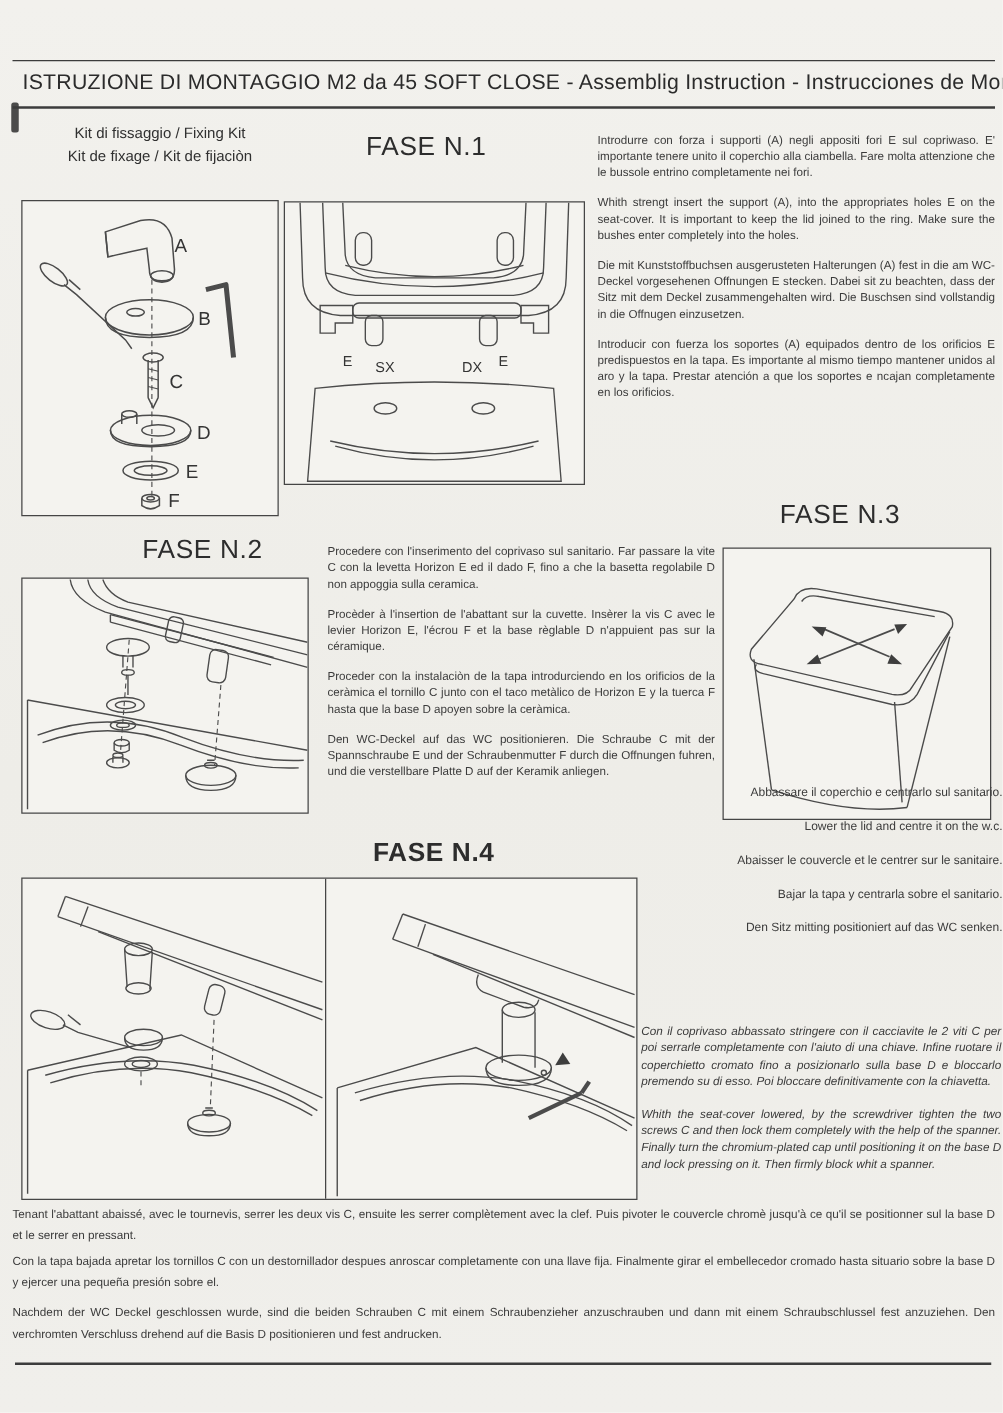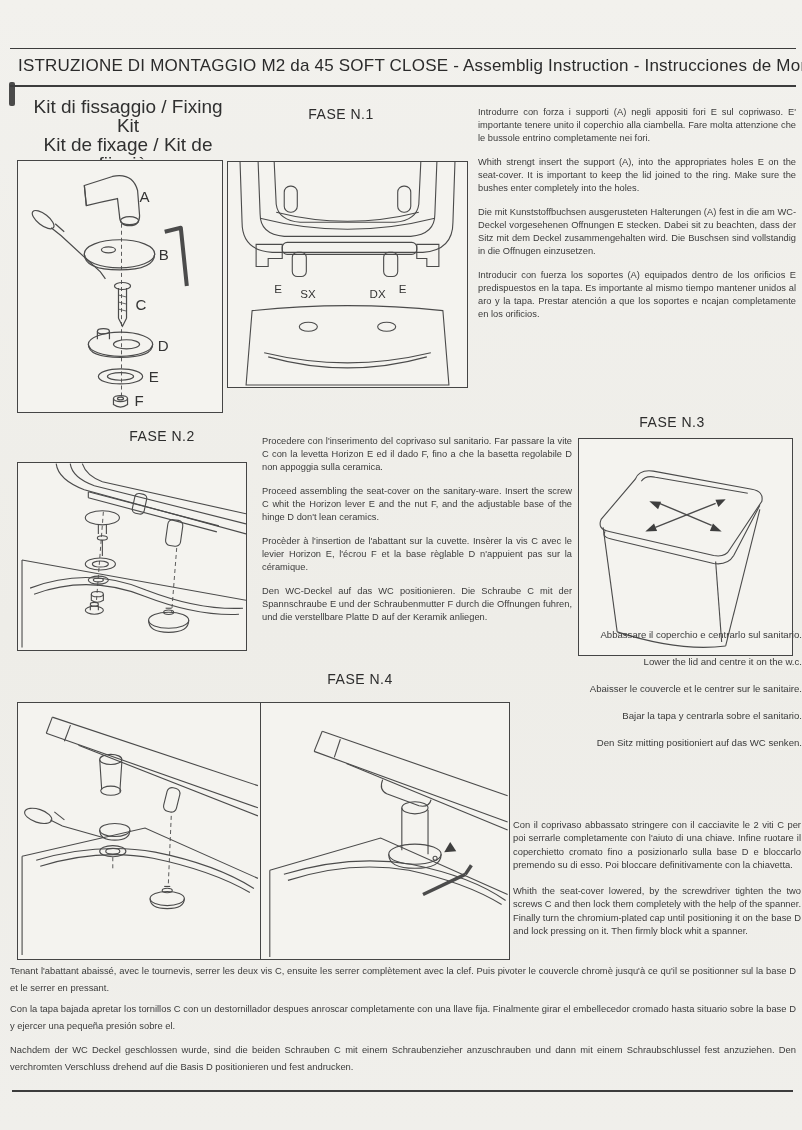--- a/index.html
+++ b/index.html
@@ -5,27 +5,27 @@
   html,body { margin:0; padding:0; background:#f6f5f2; }
   .page {
     position:relative; width:802px; height:1130px;
     background:linear-gradient(180deg,#f2f1ed 0%, #eeede8 55%, #f0efeb 100%);
     font-family:"Liberation Sans", sans-serif; color:#3a3a3a; overflow:hidden;
   }
   .page * { box-sizing:border-box; }
   .rule { position:absolute; background:#3c3c3c; }
   .header-title { position:absolute; left:18px; top:56px; width:770px; font-size:17px; color:#2b2b2b; letter-spacing:.2px; white-space:nowrap; }
   .ink-mark { position:absolute; left:9px; top:82px; width:6px; height:24px; background:#2e2e2e; border-radius:2px; opacity:.85; }
-  .kit-labels { position:absolute; left:28px; top:97px; width:200px; text-align:center; font-size:19px; line-height:19px; color:#303030; }
+  .kit-labels { position:absolute; left:28px; top:97px; width:200px; text-align:center; font-size:12px; line-height:19px; color:#303030; }
   .box { position:absolute; border:1.6px solid #454545; background:#f4f3ef; }
-  .fase-title { position:absolute; font-size:14px; color:#2d2d2d; letter-spacing:.5px; text-align:center; white-space:nowrap; }
+  .fase-title { position:absolute; font-size:21px; color:#2d2d2d; letter-spacing:.5px; text-align:center; white-space:nowrap; }
   .col { position:absolute; }
   .para { font-size:9.3px; line-height:13px; text-align:justify; color:#3b3b3b; margin:0 0 11px 0; }
   .col .para:last-child { margin-bottom:0; }
-  .fase4-col .para { font-size:9.4px; line-height:13.3px; margin-bottom:13px; }
+  .fase4-col .para { font-size:9.4px; line-height:13.3px; margin-bottom:13px;font-style:italic; }
   .caption { font-size:9.6px; line-height:13px; margin-bottom:14px; color:#3b3b3b; }
   .footer-para { position:absolute; left:10px; width:786px; font-size:9.4px; line-height:17px; text-align:justify; color:#3b3b3b; }
   .panel-left { position:absolute; left:0; top:0; width:243px; height:100%; border-right:1.6px solid #454545; }
   .panel-right { position:absolute; left:244.6px; top:0; right:0; height:100%; }
   svg { display:block; }
   svg text { font-family:"Liberation Sans", sans-serif; fill:#343434; }
 </style>
 </head>
 <body>
 
@@ -165,26 +165,26 @@
         <path d="M147,144 L153,144"></path>
 
         <ellipse cx="76" cy="146" rx="9" ry="4"></ellipse>
         <ellipse cx="76" cy="140" rx="4" ry="1.8"></ellipse>
         <path d="M72,141 L72,146 M80,141 L80,146"></path>
       </g>
     </svg>
   </div>
   <div class="col" style="left:262px; top:435px; width:310px;">
     <p class="para">Procedere con l'inserimento del coprivaso sul sanitario. Far passare la vite C con la levetta Horizon E ed il dado F, fino a che la basetta regolabile D non appoggia sulla ceramica.</p>
-    <p class="para">Proceed assembling the seat-cover on the sanitary-ware. Insert the screw C whit the Horizon lever E and the nut F, and the adjustable base of the hinge D don't lean ceramics.</p>
     <p class="para">Procèder à l'insertion de l'abattant sur la cuvette. Insèrer la vis C avec le levier Horizon E, l'écrou F et la base règlable D n'appuient pas sur la céramique.</p>
+    <p class="para">Proceder con la instalaciòn de la tapa introdurciendo en los orificios de la ceràmica el tornillo C junto con el taco metàlico de Horizon E y la tuerca F hasta que la base D apoyen sobre la ceràmica.</p>
     <p class="para">Den WC-Deckel auf das WC positionieren. Die Schraube C mit der Spannschraube E und der Schraubenmutter F durch die Offnungen fuhren, und die verstellbare Platte D auf der Keramik anliegen.</p>
   </div>
 
-  <div class="fase-title" style="left:602px; top:414px; width:140px;">FASE N.3</div>
+  <div class="fase-title" style="left:602px; top:400px; width:140px;">FASE N.3</div>
   <div class="box" style="left:578px; top:438px; width:215px; height:218px;">
     <svg width="100%" height="100%" viewBox="0 0 212 215">
       <g fill="none" stroke="#4b4b4b" stroke-width="1.1">
 
         <path d="M56,40 Q60,30 74,32 L172,50 Q184,52 182,62 L150,110 Q146,118 134,116 L30,92 Q18,90 22,80 Z"></path>
         <path d="M26,92 Q22,98 34,100 L134,124 Q148,126 154,116 L180,66"></path>
         <path d="M62,42 Q66,36 76,38 L168,54"></path>
 
         <path d="M24,88 L38,192"></path>
         <path d="M38,192 Q100,212 146,206"></path>
@@ -203,21 +203,21 @@
     </svg>
   </div>
   <div class="col" style="left:577px; top:628px; width:225px;text-align:right;">
     <div class="caption">Abbassare il coperchio e centrarlo sul sanitario.</div>
     <div class="caption">Lower the lid and centre it on the w.c.</div>
     <div class="caption">Abaisser le couvercle et le centrer sur le sanitaire.</div>
     <div class="caption">Bajar la tapa y centrarla sobre el sanitario.</div>
     <div class="caption">Den Sitz mitting positioniert auf das WC senken.</div>
   </div>
 
-  <div class="fase-title" style="left:280px; top:671px; width:160px;">FASE N.4</div>
+  <div class="fase-title" style="left:267px; top:671px; width:160px;font-weight:bold;">FASE N.4</div>
   <div class="box" style="left:17px; top:702px; width:493px; height:258px;">
     <div class="panel-left">
       <svg width="100%" height="100%" viewBox="0 0 240 254">
         <g fill="none" stroke="#4b4b4b" stroke-width="1.1">
 
           <path d="M34,14 L238,82"></path>
           <path d="M28,30 L238,104"></path>
           <path d="M34,14 L28,30"></path>
           <path d="M52,22 L46,38"></path>
           <path d="M60,42 L238,112"></path>

